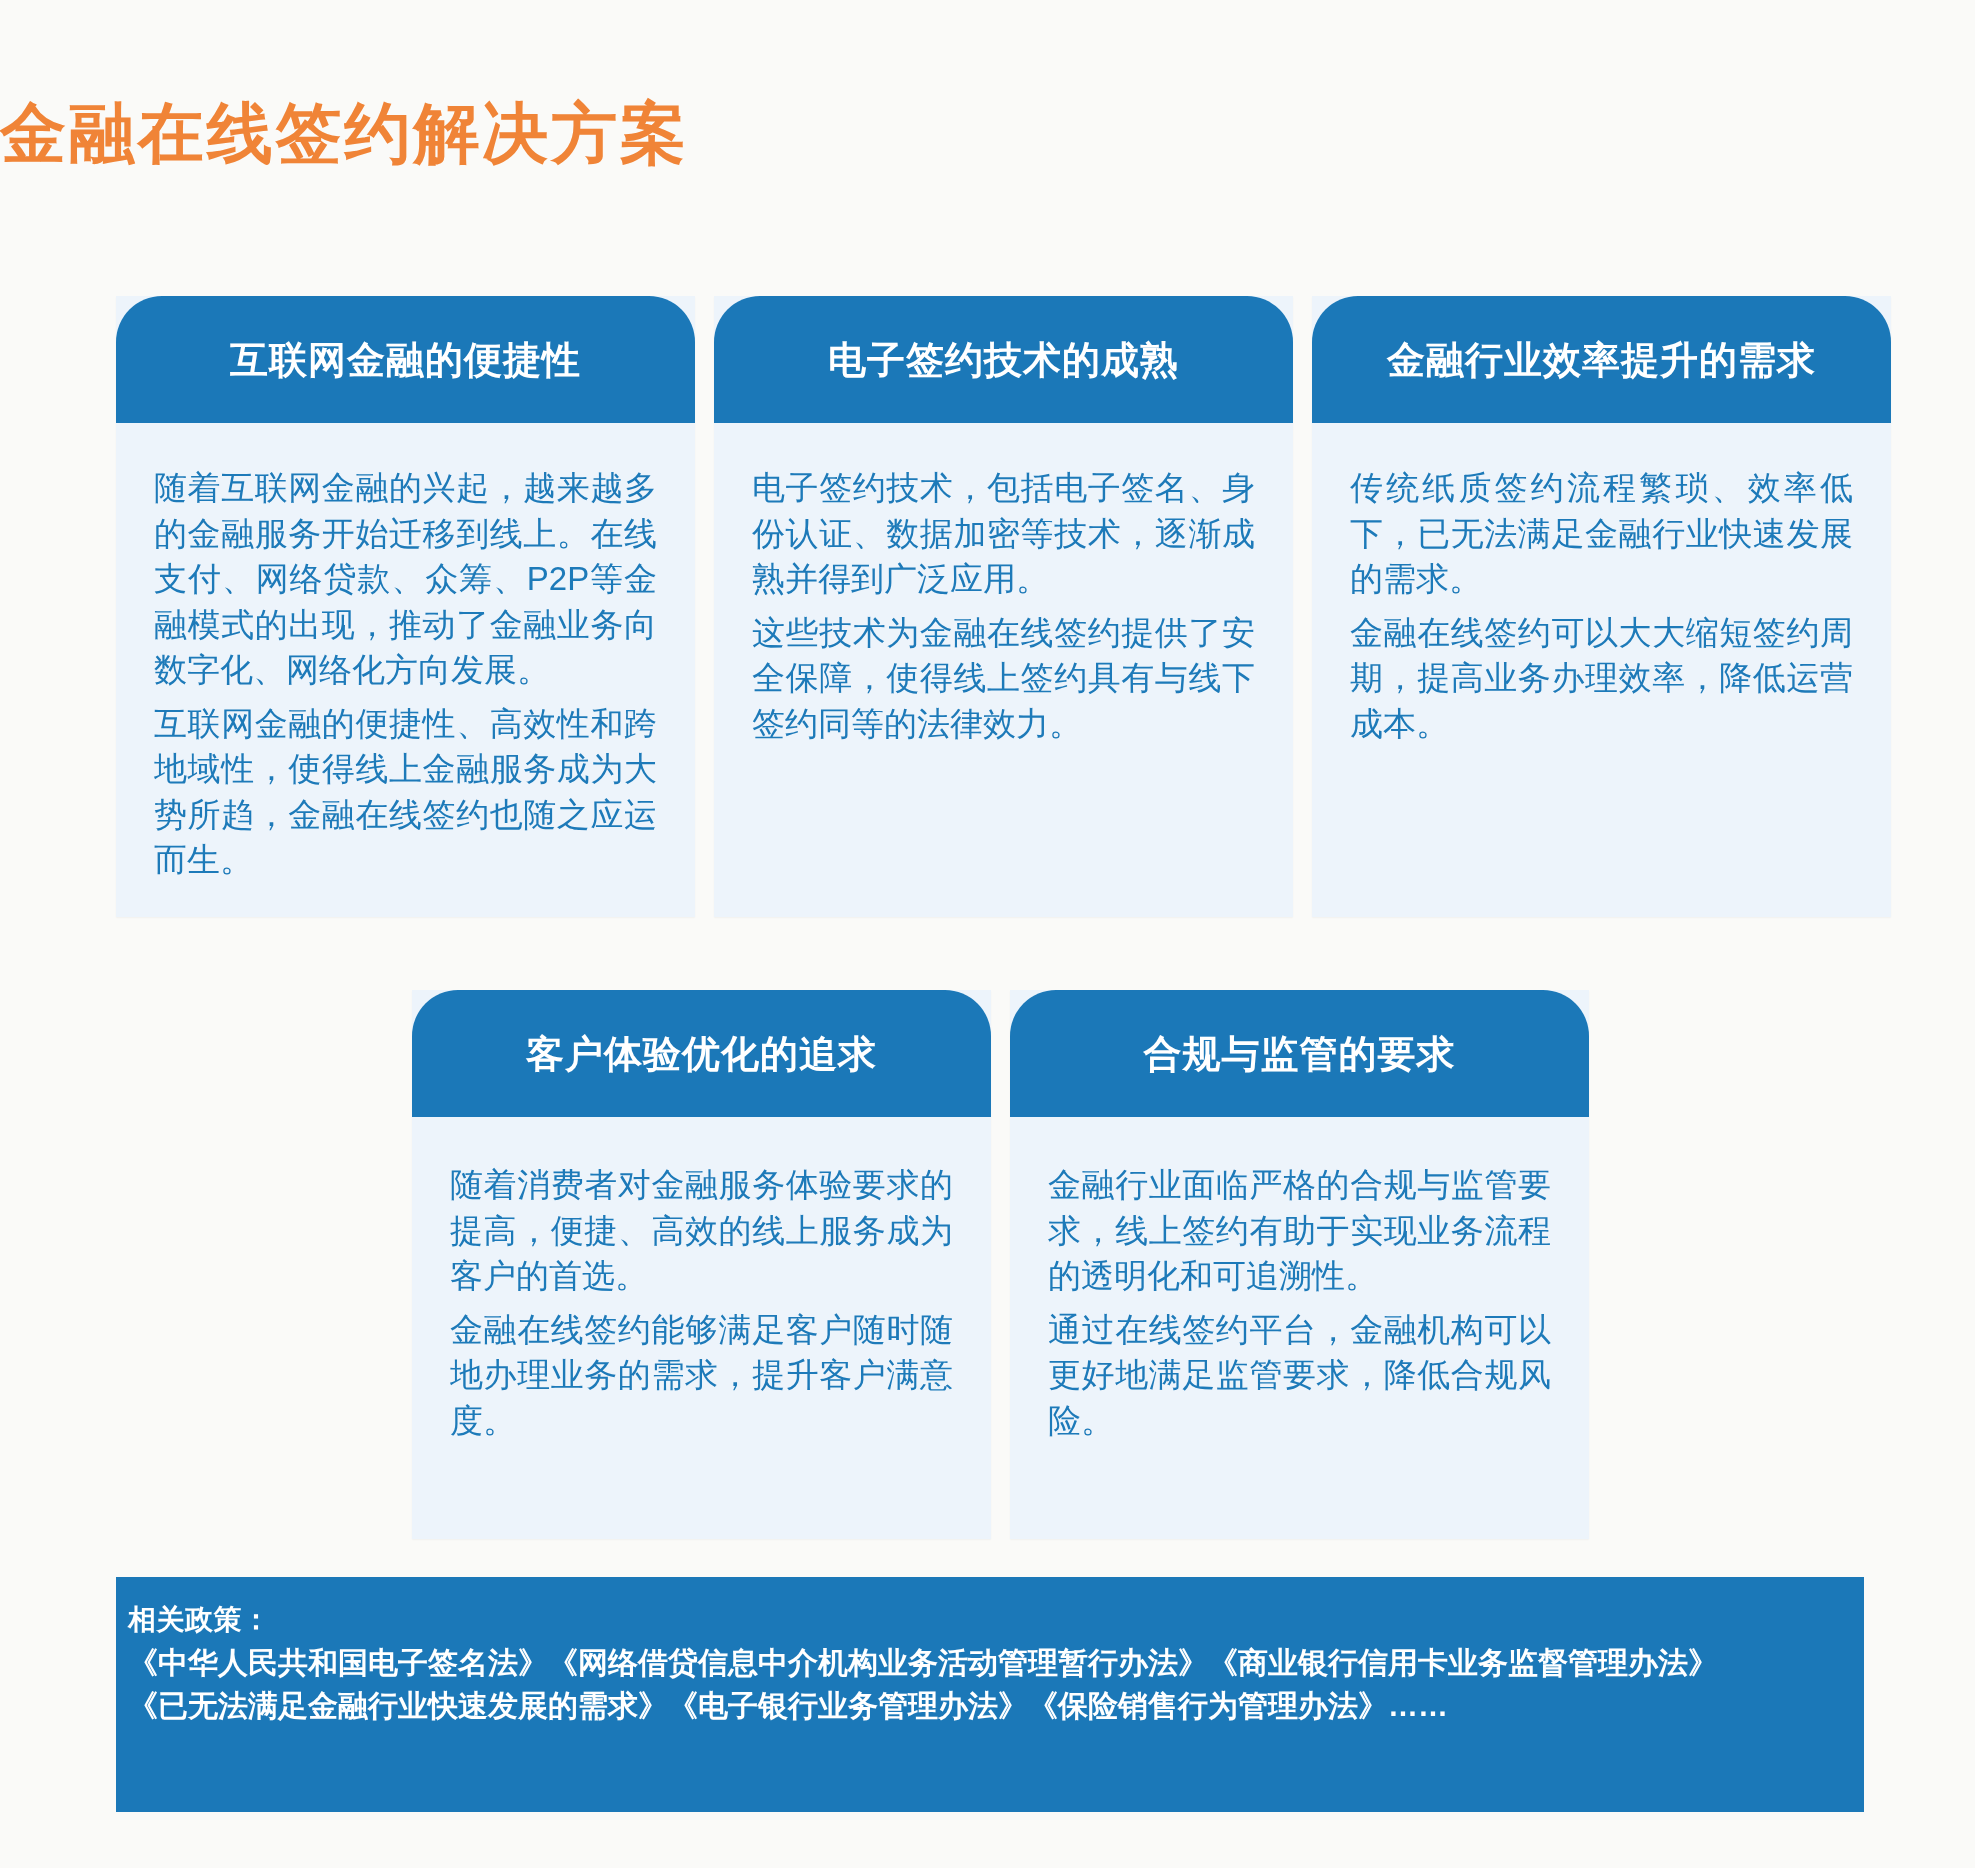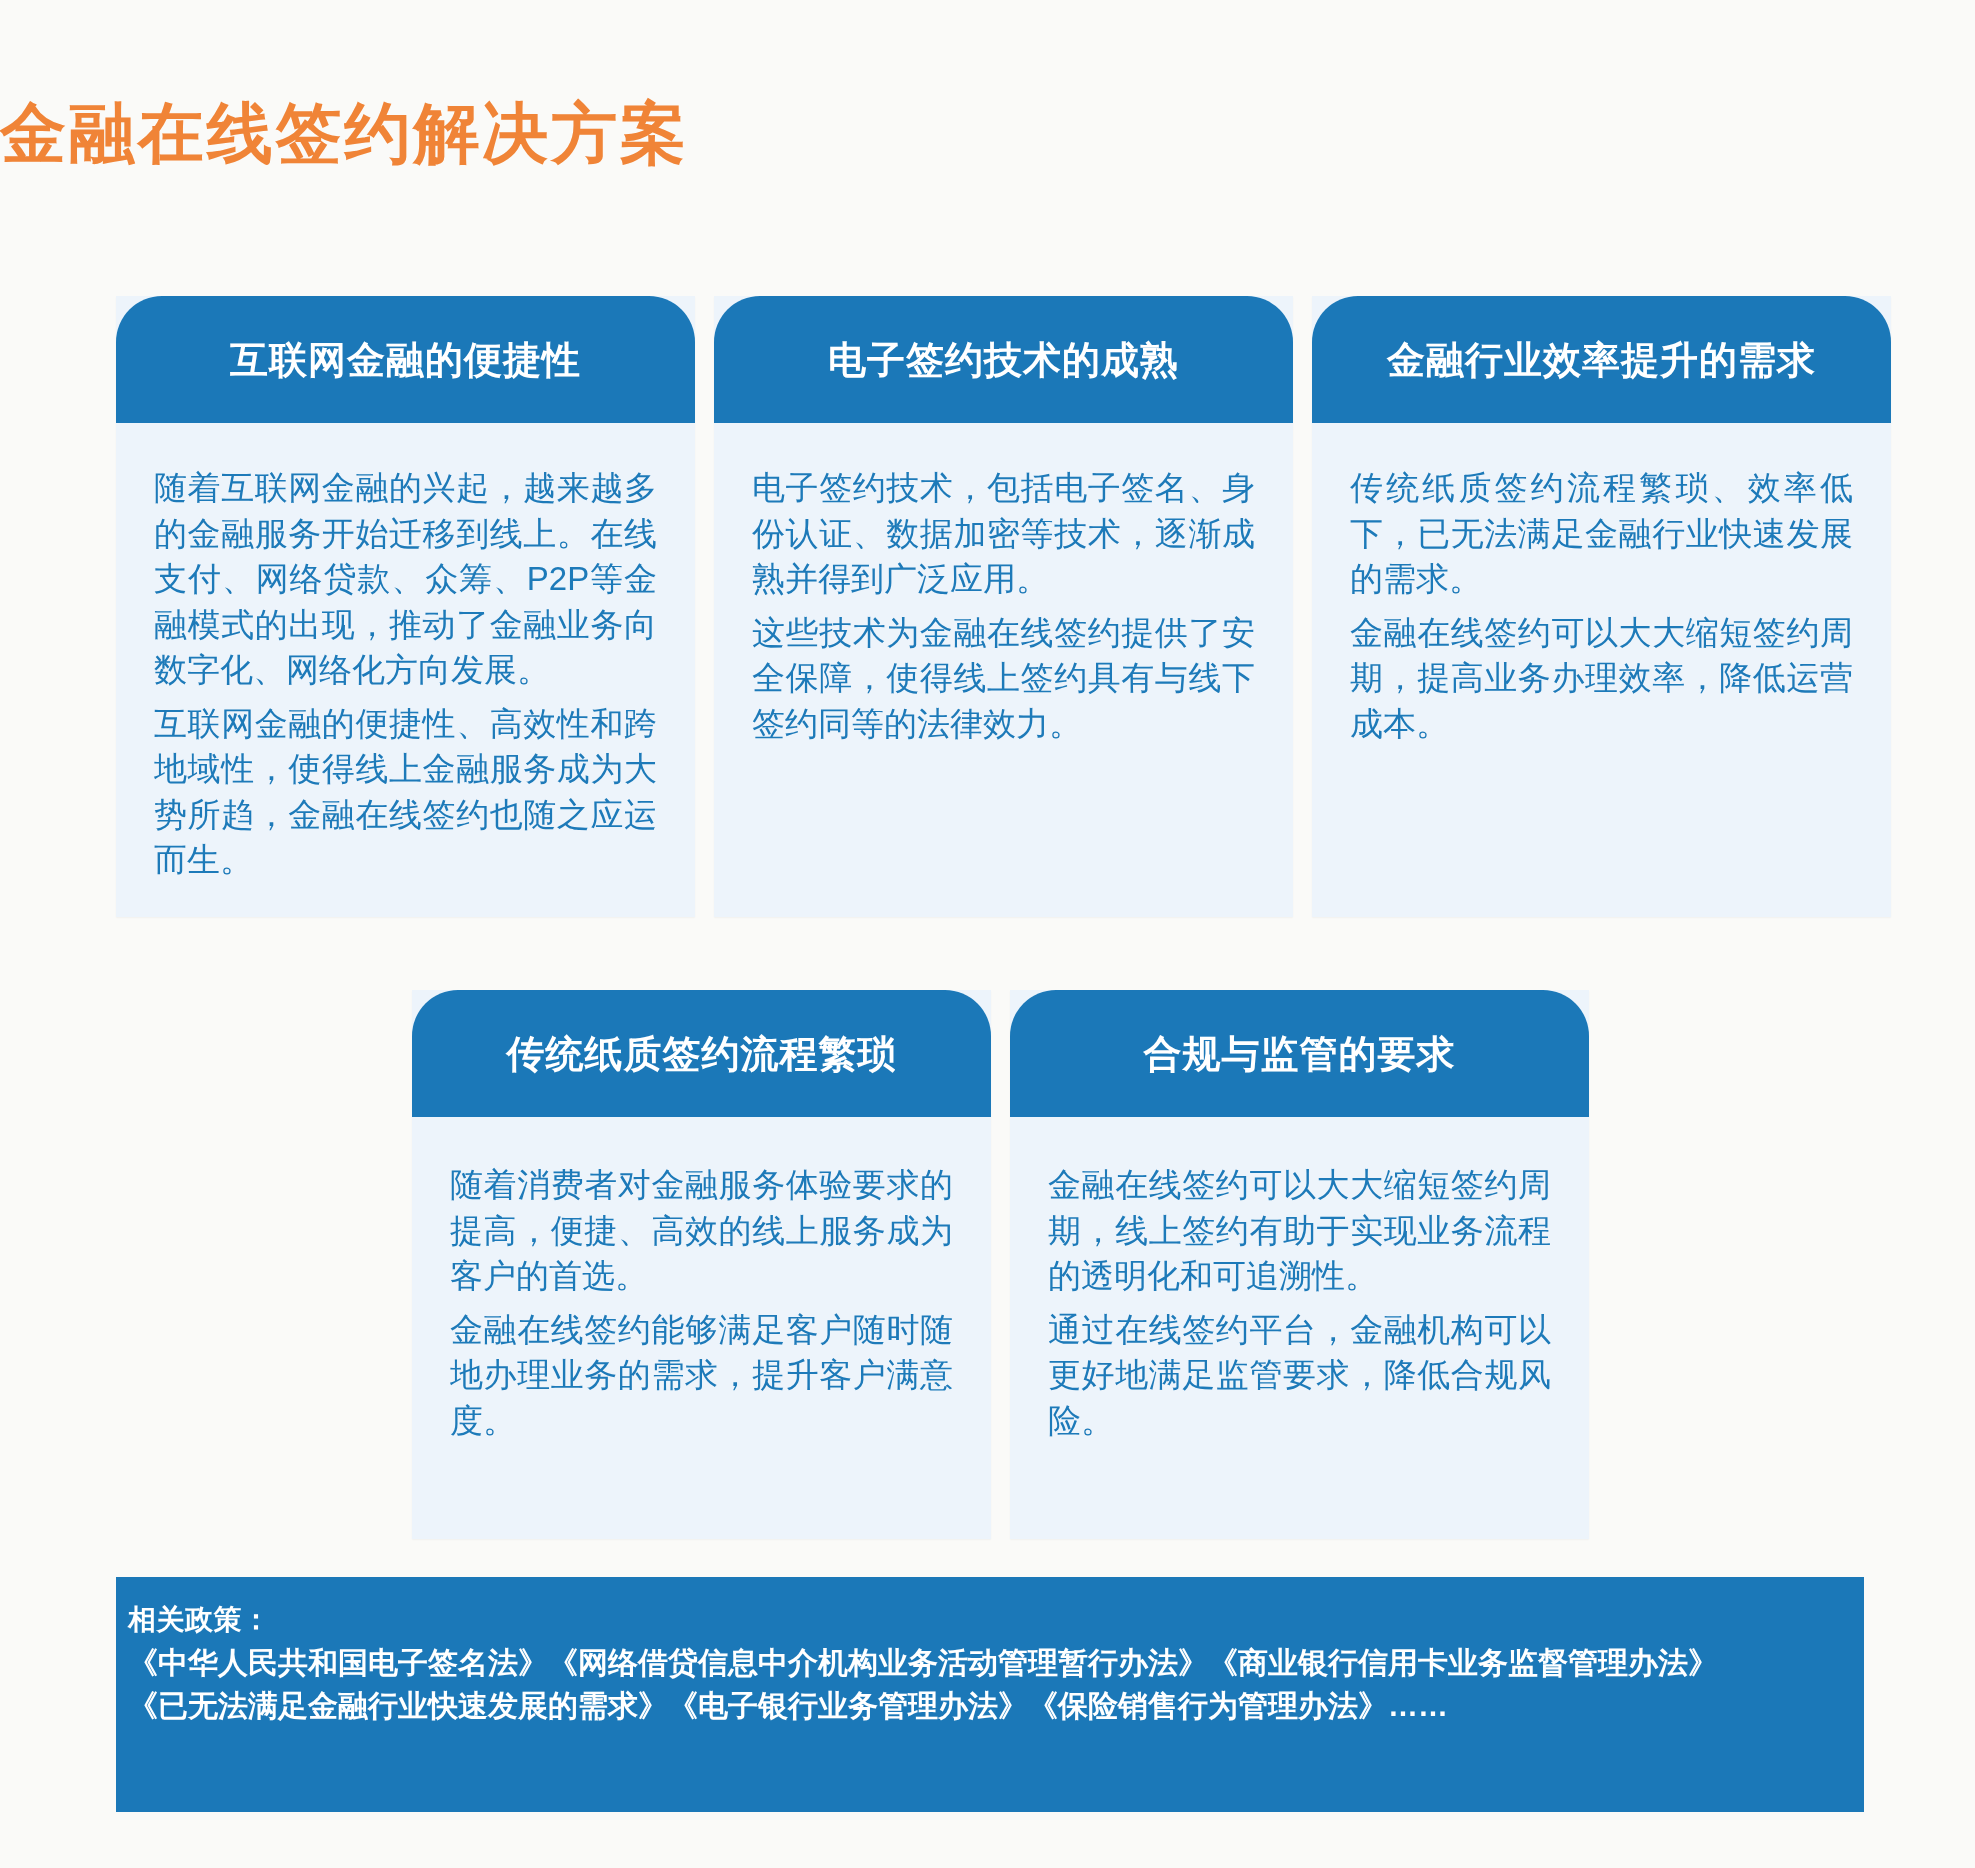--- a/index.html
+++ b/index.html
@@ -120,34 +120,34 @@
       <p>金融在线签约可以大大缩短签约周期，提高业务办理效率，降低运营成本。</p>
     </div>
   </div>
 
 </div>
 
 <div class="row" id="row-bottom">
 
   <div class="card">
     <div class="card-header">
-      <span class="card-header-title">传统纸质签约流程繁琐</span>
+      <span class="card-header-title">客户体验优化的追求</span>
     </div>
     <div class="card-body">
       <p>随着消费者对金融服务体验要求的提高，便捷、高效的线上服务成为客户的首选。</p>
       <p>金融在线签约能够满足客户随时随地办理业务的需求，提升客户满意度。</p>
     </div>
   </div>
 
   <div class="card">
     <div class="card-header">
       <span class="card-header-title">合规与监管的要求</span>
     </div>
     <div class="card-body">
-      <p>金融在线签约可以大大缩短签约周期，线上签约有助于实现业务流程的透明化和可追溯性。</p>
+      <p>金融行业面临严格的合规与监管要求，线上签约有助于实现业务流程的透明化和可追溯性。</p>
       <p>通过在线签约平台，金融机构可以更好地满足监管要求，降低合规风险。</p>
     </div>
   </div>
 
 </div>
 
 <div id="policy-banner">
   <div class="policy-label">相关政策：</div>
   <div class="policy-line">《中华人民共和国电子签名法》《网络借贷信息中介机构业务活动管理暂行办法》《商业银行信用卡业务监督管理办法》</div>
   <div class="policy-line">《已无法满足金融行业快速发展的需求》《电子银行业务管理办法》《保险销售行为管理办法》……</div>

